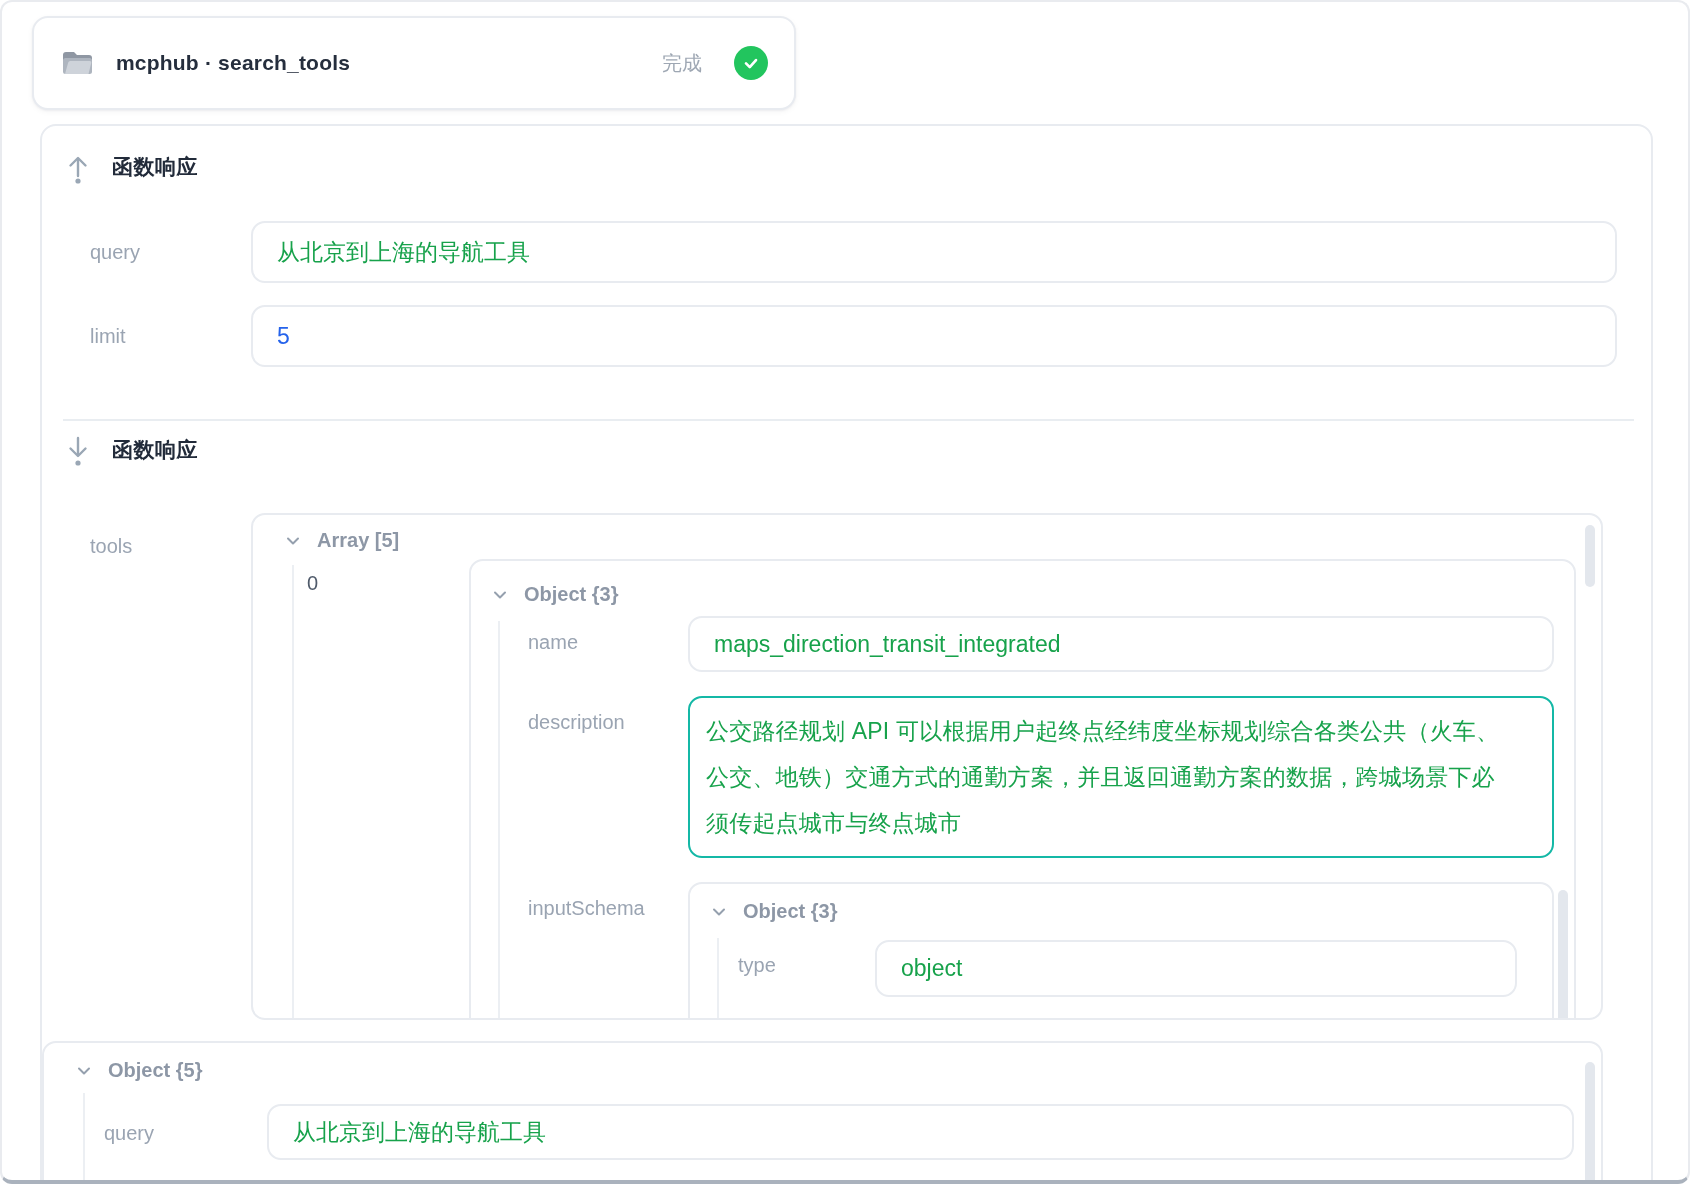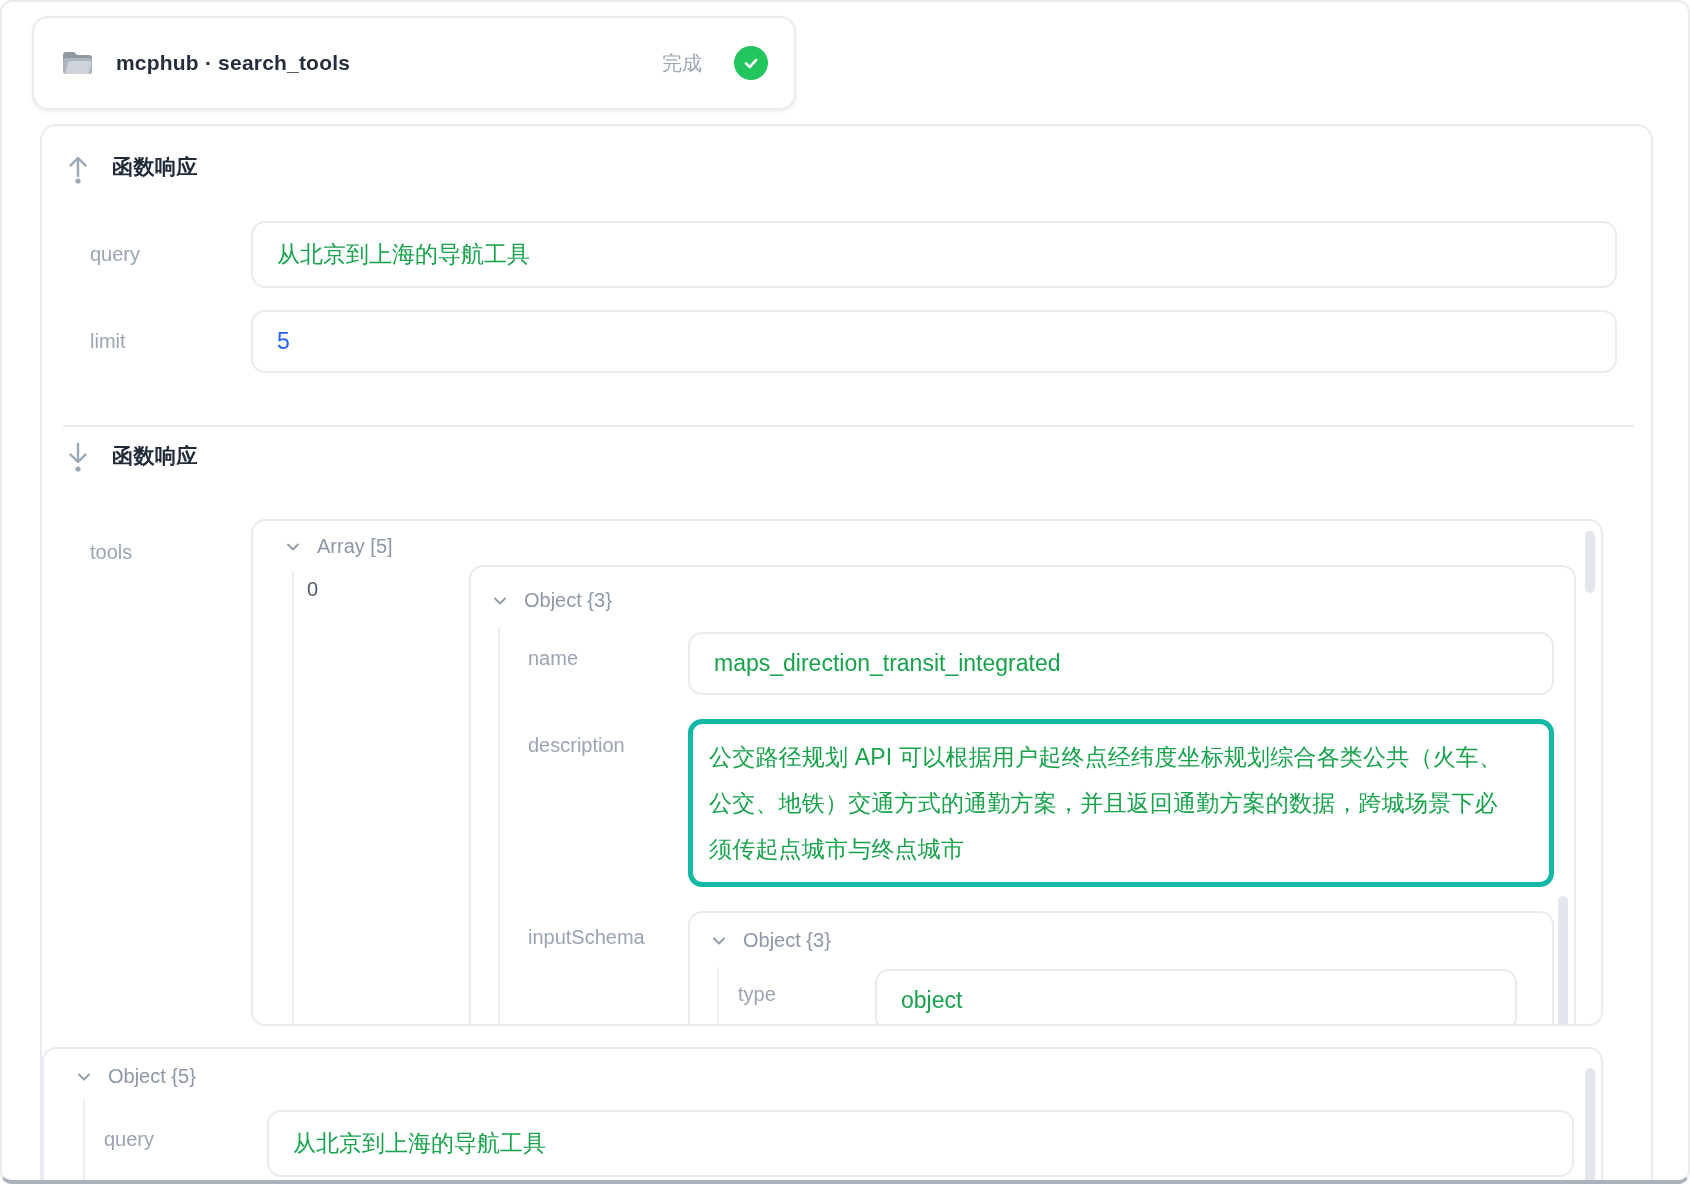--- a/index.html
+++ b/index.html
@@ -27,47 +27,47 @@
   .sec-head{display:flex;align-items:center;gap:21px;margin:24px 0 0 23px;}
   .sec-head .ic{width:26px;height:34px;display:flex;align-items:center;}
   .sec-title{font-size:21px;font-weight:bold;color:#222b3a;margin:0;letter-spacing:.5px;}
 
   .frow{display:flex;align-items:center;margin-top:22px;}
   .frow.first{margin-top:37px;}
   .frow.top{align-items:flex-start;}
   .flabel{box-sizing:border-box;width:209px;padding-left:48px;font-size:20px;color:#9aa4b2;flex:0 0 auto;}
   .frow.top .flabel{padding-top:22px;}
   .vbox{flex:1;margin-right:34px;box-sizing:border-box;border:2px solid #e8ebf0;border-radius:14px;
-        min-height:62px;display:flex;align-items:center;padding:16px 24px;font-size:23px;background:#fff;}
+        min-height:62px;display:flex;align-items:center;padding:4px 24px;font-size:23px;background:#fff;}
   .green{color:#17a24b;}
   .blue{color:#2563eb;}
   .divider{height:2px;background:#e9edf1;margin:52px 17px 0 21px;}
   .resp-head{margin-top:12px;}
 
   
   .tree{position:relative;box-sizing:border-box;border:2px solid #e8ebf0;border-radius:14px;
         background:#fff;overflow:hidden;}
   .tools-box{flex:1;margin-right:48px;height:507px;margin-top:0;}
-  .tree-head{display:flex;align-items:center;gap:15px;color:#8d97a6;font-size:20px;}
+  .tree-head{display:flex;align-items:center;gap:15px;color:#8d97a6;font-size:20px;font-weight:bold;}
   .tools-box > .tree-head{padding:14px 0 0 31px;}
   .guide{position:absolute;width:2px;background:#eceff3;bottom:0;}
   .g-tools{left:39px;top:50px;}
   .chev{flex:0 0 auto;display:flex;}
 
   .arr-row{display:flex;align-items:flex-start;}
   .idx{box-sizing:border-box;width:216px;padding:20px 0 0 54px;font-size:20px;color:#505b6b;flex:0 0 auto;}
   .obj{flex:1;margin-right:25px;margin-top:7px;height:600px;}
   .obj > .tree-head{padding:22px 0 0 20px;}
   .g-obj{left:27px;top:60px;}
   .obj-row{display:flex;align-items:flex-start;margin-top:24px;}
-  .obj-row.r1{margin-top:20px;justify-content:space-between;}
+  .obj-row.r1{margin-top:10px;justify-content:space-between;}
   .obj-label{box-sizing:border-box;width:217px;padding:15px 6px 0 57px;font-size:20px;color:#9aa4b2;
              flex:0 0 auto;white-space:nowrap;overflow:hidden;}
   .vbox.inner{margin-right:20px;min-height:56px;font-size:23px;}
-  .descbox{flex:1;margin-right:20px;box-sizing:border-box;border:5px solid #14b8a6;border-radius:14px;
+  .descbox{flex:1;margin-right:20px;box-sizing:border-box;border:2px solid #14b8a6;border-radius:14px;
            padding:10px 46px 10px 16px;font-size:23px;line-height:46px;color:#17a24b;letter-spacing:.2px;}
   .is-box{flex:1;margin-right:20px;height:400px;}
   .is-box > .tree-head{padding:16px 0 0 20px;}
   .g-is{left:27px;top:54px;}
   .type-row{display:flex;align-items:flex-start;margin-top:17px;}
   .type-label{box-sizing:border-box;width:185px;padding:14px 0 0 48px;font-size:20px;color:#9aa4b2;flex:0 0 auto;}
   .vbox.type{margin-right:35px;min-height:57px;}
 
   .meta-box{flex:1;margin-right:48px;height:260px;}
   .meta-box > .tree-head{padding:16px 0 0 31px;}

